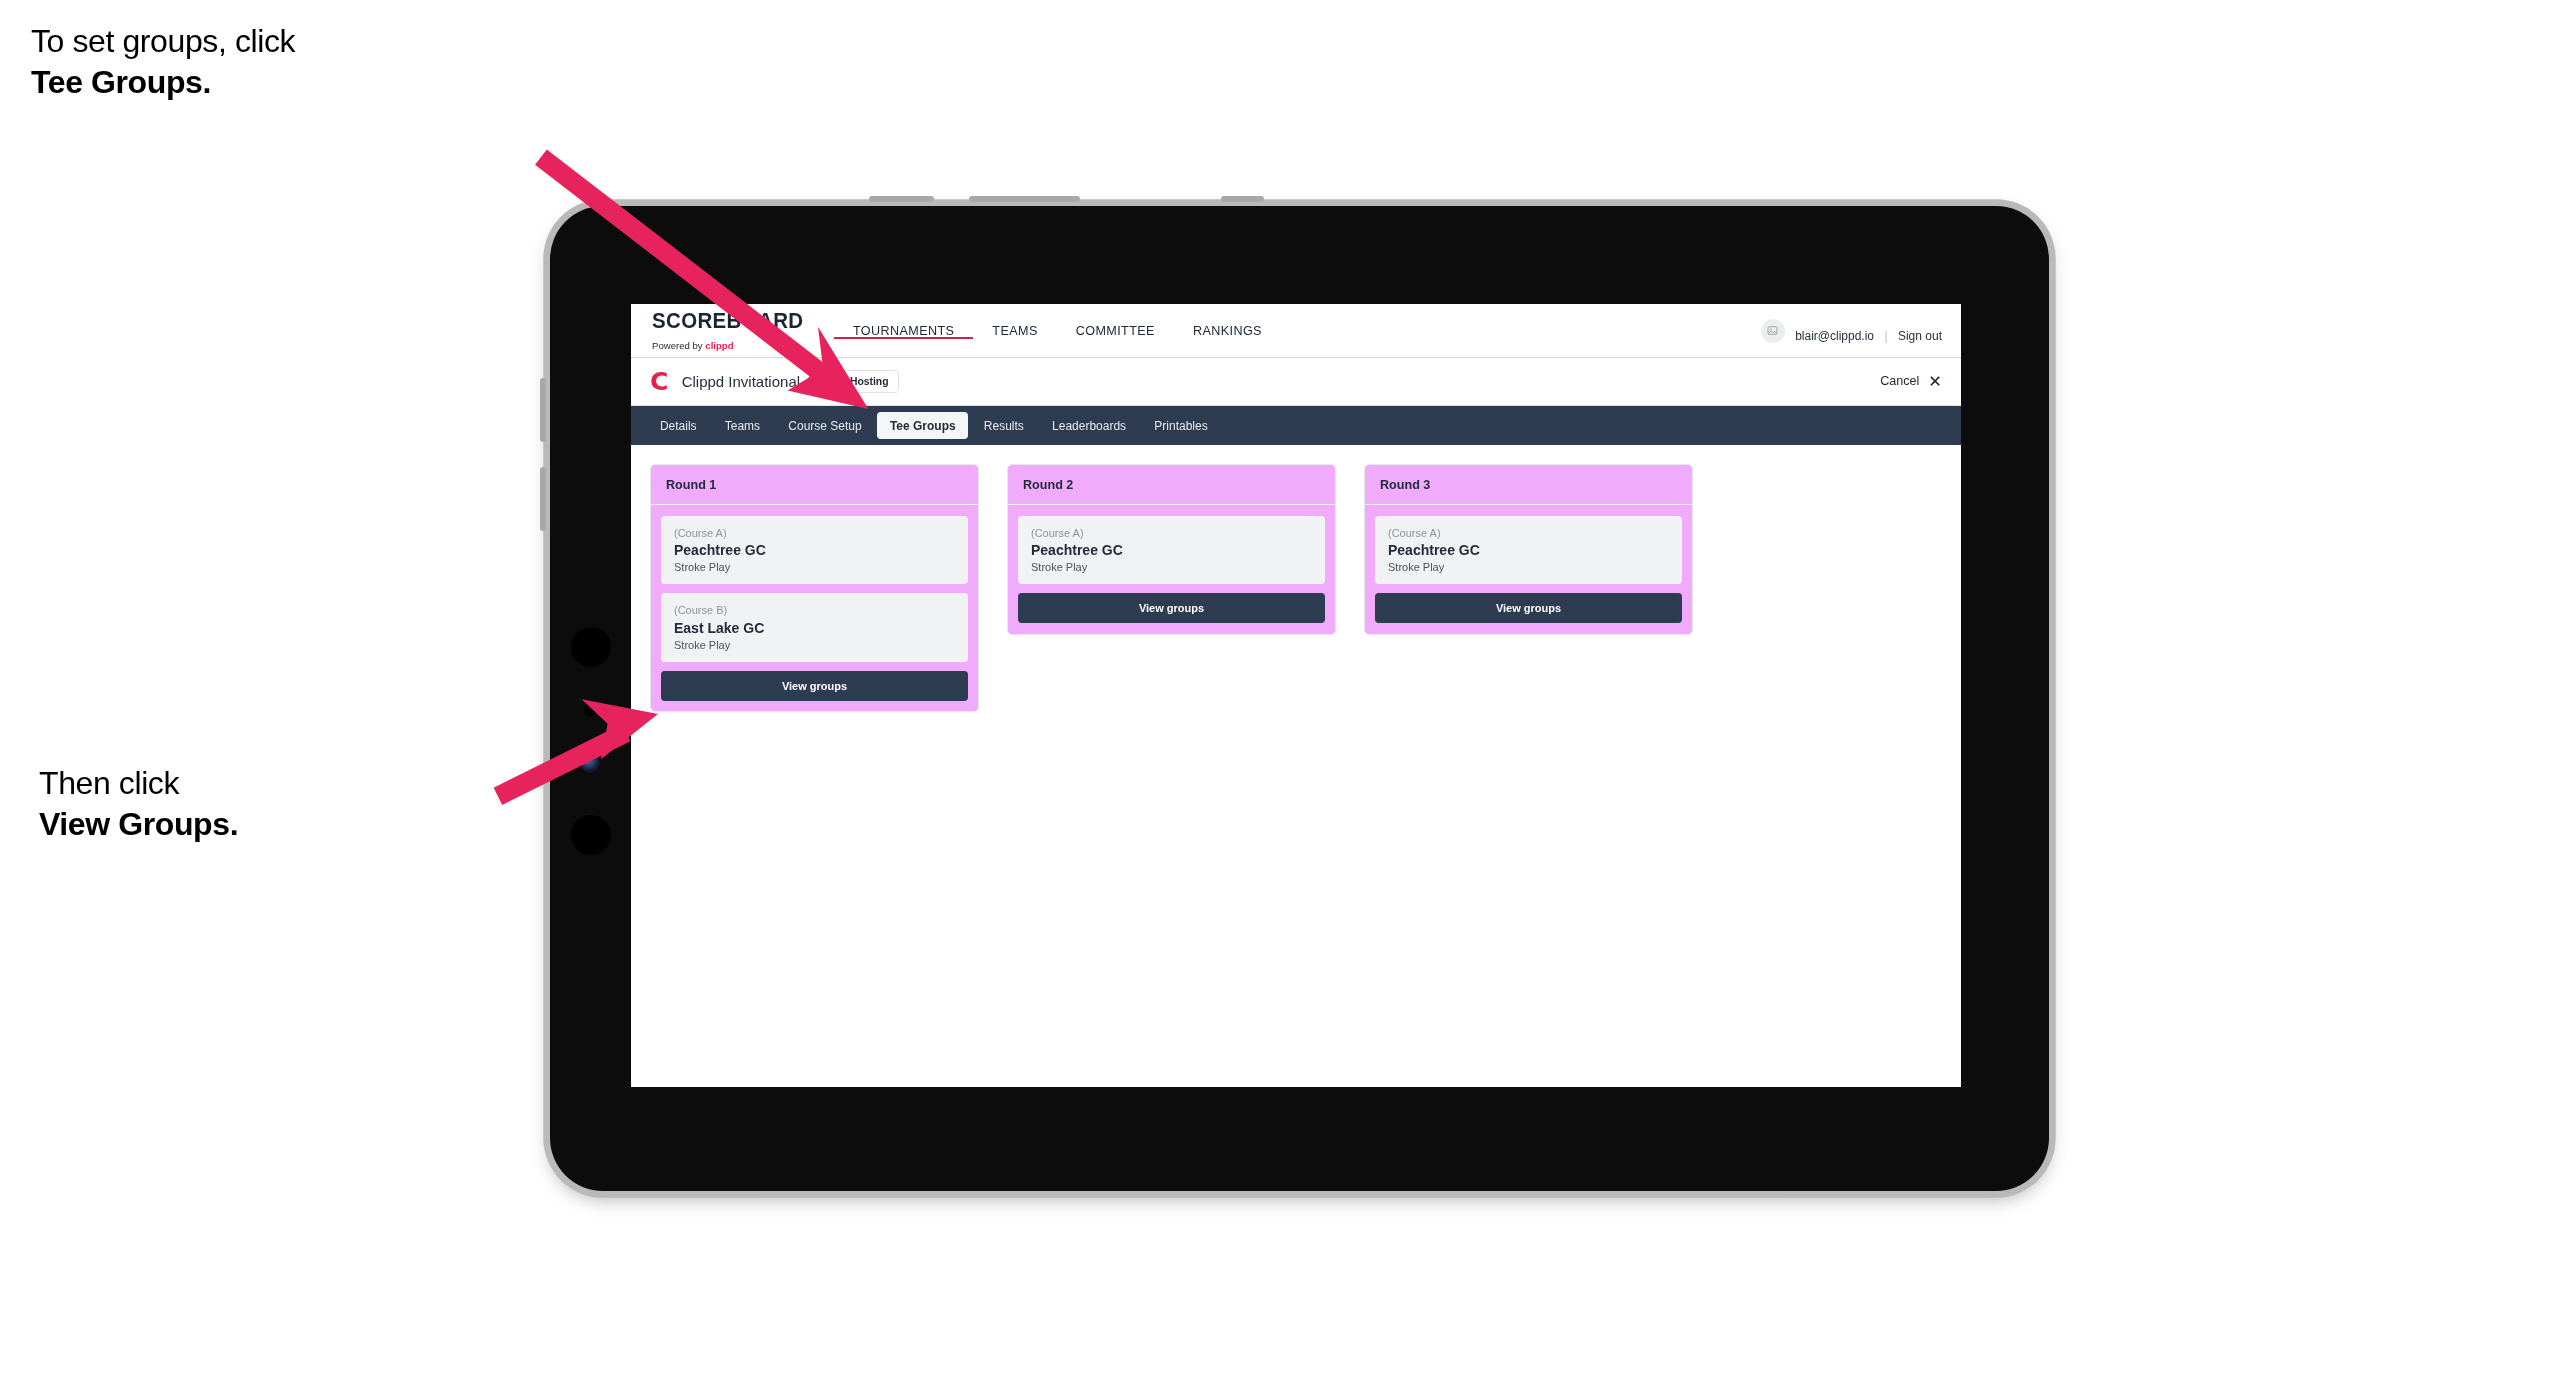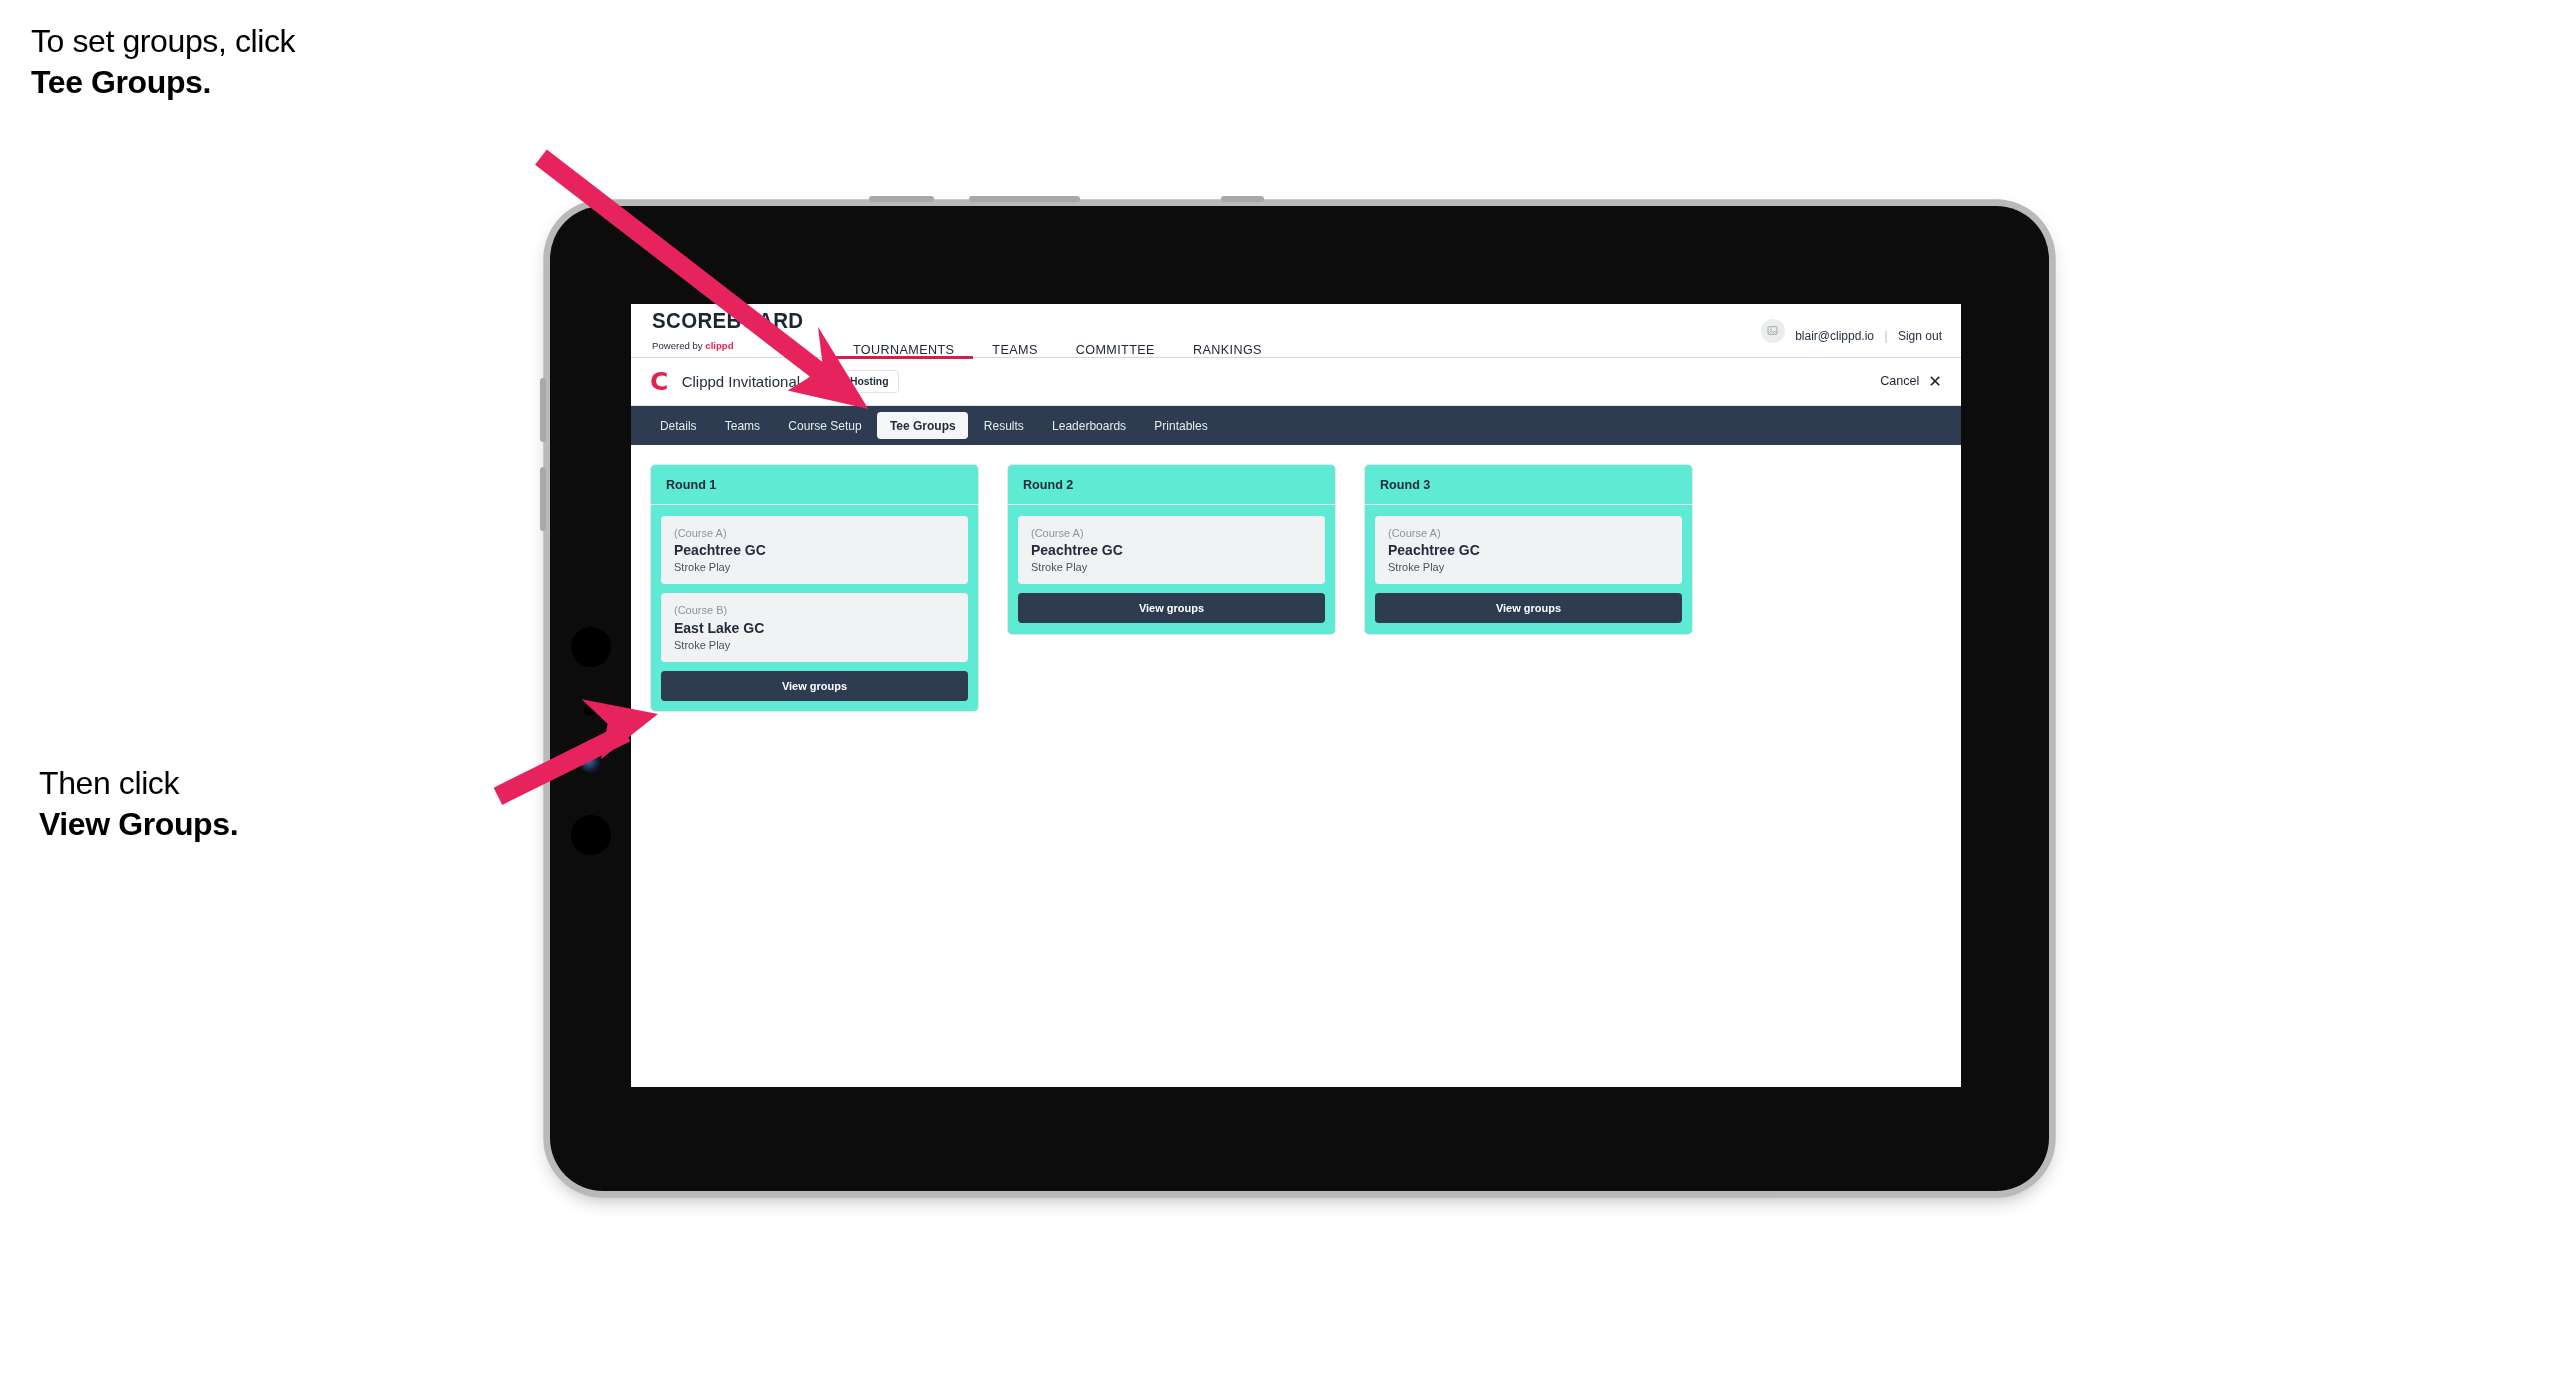--- a/index.html
+++ b/index.html
@@ -112,21 +112,21 @@
   .brand-sub {
     margin-top: 9px;
     font-size: 9.6px;
     color: #1c2534;
     font-weight: 400;
   }
   .brand-sub .accent { color: #e8214f; font-weight: 700; }
 
   .topnav {
     display: flex;
-    align-items: flex-end;
+    align-items: center;
     height: 100%;
   }
   .topnav-item {
     display: flex;
     align-items: center;
     padding: 0 19px;
     font-size: 12.6px;
     letter-spacing: 0.4px;
     color: #20293a;
     font-weight: 400;
@@ -237,21 +237,21 @@
     padding: 19px 19px 0 19px;
     display: flex;
     gap: 28px;
     align-items: flex-start;
     background: #ffffff;
     height: calc(100% - 53px - 47px - 39px);
     box-sizing: border-box;
   }
   .round-card {
     width: 327px;
-    background: #5eead4;
+    background: #f0abfc;
     border: 0.7px solid #e6e7ea;
     border-radius: 5.2px;
     overflow: hidden;
     flex: none;
   }
   .round-head {
     padding: 12.6px 15px;
     font-size: 12.6px;
     font-weight: 700;
     color: #222c3b;

